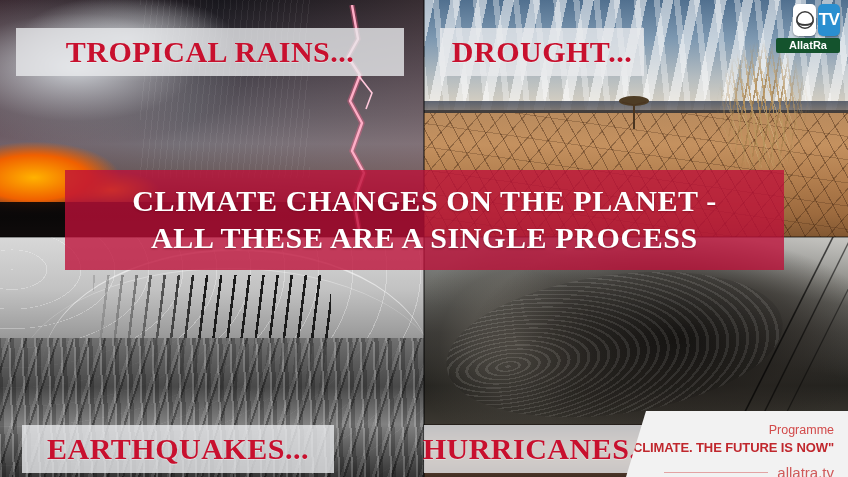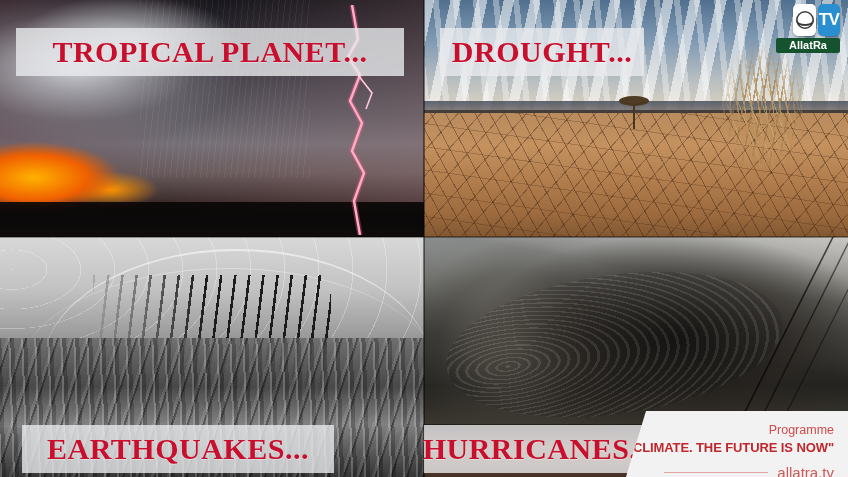--- a/index.html
+++ b/index.html
@@ -326,35 +326,39 @@
       <path d="M168 -10 L40 250" stroke="rgba(0,0,0,0.55)" stroke-width="1.4" fill="none"></path>
       <path d="M186 0 L62 250" stroke="rgba(0,0,0,0.45)" stroke-width="1.2" fill="none"></path>
     </svg>
     <div class="hur-town"></div>
   </div>
 
   <div class="seam-v"></div>
   <div class="seam-h"></div>
 
   <div class="plaque plaque-rains">
-    <span>TROPICAL PLANET...</span>
+    <span>TROPICAL RAINS...</span>
   </div>
 
   <div class="plaque plaque-quakes">
     <span>EARTHQUAKES...</span>
   </div>
 
   <div class="plaque plaque-drought">
     <span>DROUGHT...</span>
   </div>
 
   <div class="plaque plaque-hurricanes">
     <span>HURRICANES...</span>
   </div>
 
+  <div class="headline">
+    <div class="line">CLIMATE CHANGES ON THE PLANET -</div>
+    <div class="line">ALL THESE ARE A SINGLE PROCESS</div>
+  </div>
 
   <div class="badge">
     <div class="badge-programme">Programme</div>
     <div class="badge-title">"CLIMATE. THE FUTURE IS NOW"</div>
     <div class="badge-footer">
       <div class="badge-rule"></div>
       <div class="badge-site">allatra.tv</div>
     </div>
   </div>
 

